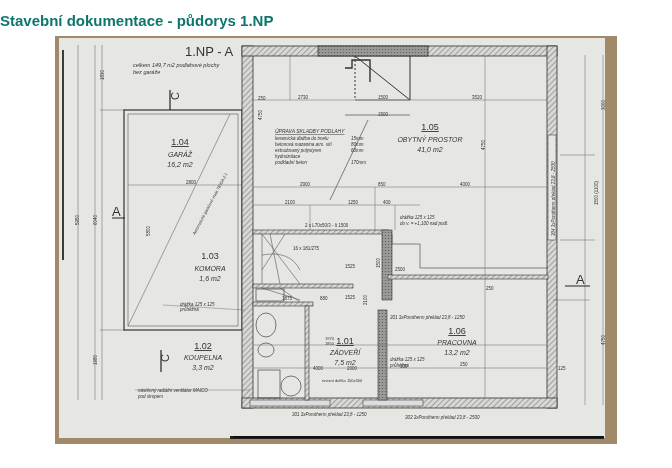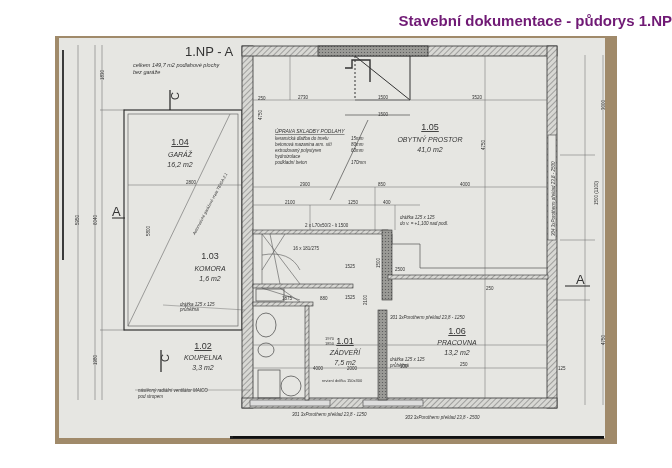--- a/index.html
+++ b/index.html
@@ -1,17 +1,17 @@
 <!DOCTYPE html>
 <html><head>
 <meta charset="utf-8">
 <style>
   html,body{margin:0;padding:0;}
   body{width:672px;height:468px;background:#ffffff;position:relative;overflow:hidden;font-family:"Liberation Sans",sans-serif;}
-  .title{position:absolute;left:0;top:12px;width:672px;text-align:right;font-weight:bold;font-size:15px;color:#701a75;}
+  .title{position:absolute;left:0;top:12px;width:672px;text-align:left;font-weight:bold;font-size:15px;color:#0f766e;}
   .photo{position:absolute;left:55px;top:36px;width:562px;height:408px;background:#a08a6a;}
   .paper{position:absolute;left:59px;top:38px;width:546px;height:400px;background:#e6e6e2;}
   .paper-shadow{position:absolute;left:230px;top:436px;width:374px;height:3px;background:#222;}
   svg{position:absolute;left:0;top:0;}
   .t{font-family:"Liberation Sans",sans-serif;fill:#333;}
   .ti{font-style:italic;}
 </style>
 </head>
 <body>
 

